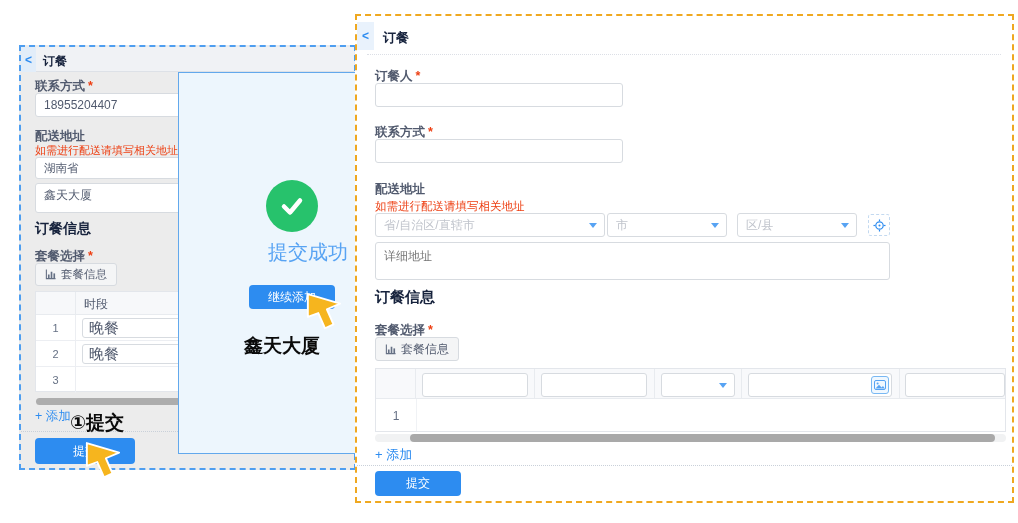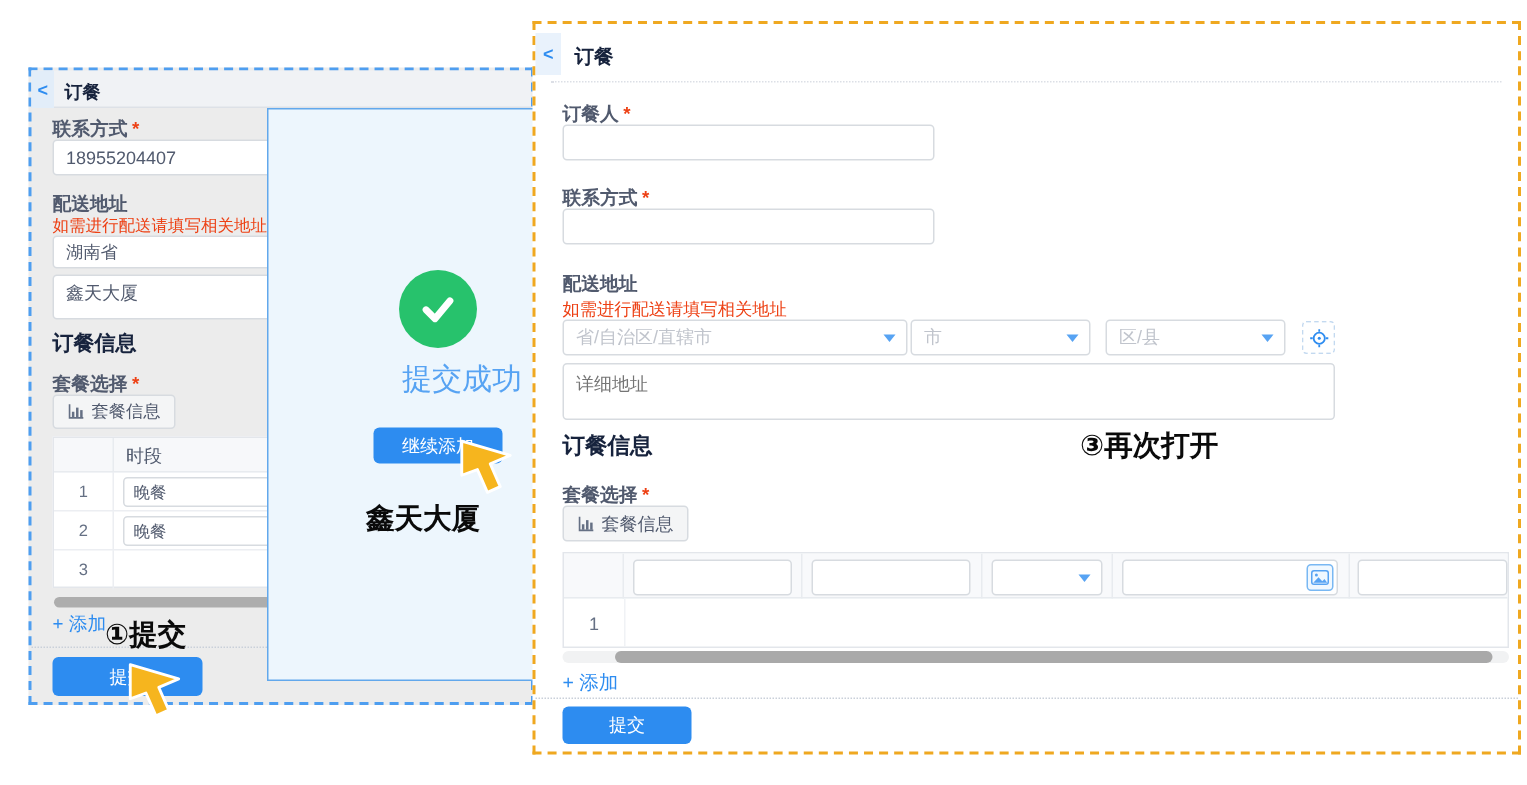--- a/index.html
+++ b/index.html
@@ -34,21 +34,21 @@
   .lp-chev { position:absolute; left:0; top:0; width:15px; height:25px; background:#e2edf9; }
   .lp-title { position:absolute; left:22px; top:6px; font-size:12px; font-weight:bold; color:#17233d; }
   .lp-table { position:absolute; left:14px; top:244px; width:292px; height:101px; background:#fff; border:1px solid #e3e6eb; }
   .lp-thead { position:absolute; left:0; top:0; width:100%; height:23px; background:#f7f8fa; border-bottom:1px solid #e8ebef; }
   .lp-th-no { position:absolute; left:0; top:0; width:40px; height:23px; border-right:1px solid #e8ebef; }
   .lp-th-time { position:absolute; left:48px; top:4px; font-size:12px; color:#515a6e; }
   .lp-row { position:absolute; left:0; width:100%; height:26px; border-bottom:1px solid #eceef2; }
   .lp-no { position:absolute; left:0; top:0; width:40px; height:26px; border-right:1px solid #eceef2;
            font-size:11px; color:#657084; display:flex; align-items:center; justify-content:center; }
   .mini-input { position:absolute; left:46px; top:3px; width:165px; height:20px; background:#fff;
-                border:1px solid #d7dbe0; border-radius:3px; font-size:11px; color:#515a6e; padding:0 6px; font-family:inherit; }
+                border:1px solid #d7dbe0; border-radius:3px; font-size:15px; color:#515a6e; padding:0 6px; font-family:inherit; }
   .lp-scroll { position:absolute; left:15px; top:351px; width:291px; height:7px; background:#adadad; border-radius:4px; }
 
   
   #success-dialog { position:absolute; left:178px; top:72px; width:228px; height:382px; z-index:2;
                     background:#edf6fd; border:1px solid #62a8ec; }
   .dlg-circle { position:absolute; left:87px; top:107px; width:52px; height:52px; border-radius:50%;
                 background:#27c26c; display:flex; align-items:center; justify-content:center; }
   .dlg-text { position:absolute; left:16px; top:166px; width:226px; text-align:center; font-size:20px; color:#57a3f3; }
   .dlg-btn { position:absolute; left:70px; top:212px; width:86px; height:24px; }
 
@@ -258,21 +258,20 @@
     <div class="abs add-link" style="left:18px; top:430px; font-size:13px;">
       <span>+</span>
       <span>添加</span>
     </div>
     <div class="abs dotted" style="left:0; top:449px; width:655px;"></div>
     <button class="abs btn-primary" style="left:18px; top:455px; width:86px; height:25px;">提交</button>
   </div>
 
   <div class="annotation" style="left:70px; top:410px;">①提交</div>
   <div class="annotation" style="left:244px; top:333px;">鑫天大厦</div>
-  <div class="annotation" style="left:720px; top:284px;">③再次打开</div>
 
   <svg class="cursor" style="left:84px; top:440px;" viewBox="0 0 40 48">
     <polygon points="3,3 37,13 23,19 30,35 21,39 14,23 3,27" fill="#f6b51e" stroke="#ffffff" stroke-width="2" stroke-linejoin="round"></polygon>
   </svg>
   <svg class="cursor" style="left:305px; top:291px;" viewBox="0 0 40 48">
     <polygon points="3,3 37,13 23,19 30,35 21,39 14,23 3,27" fill="#f6b51e" stroke="#ffffff" stroke-width="2" stroke-linejoin="round"></polygon>
   </svg>
 
 </div>
 

